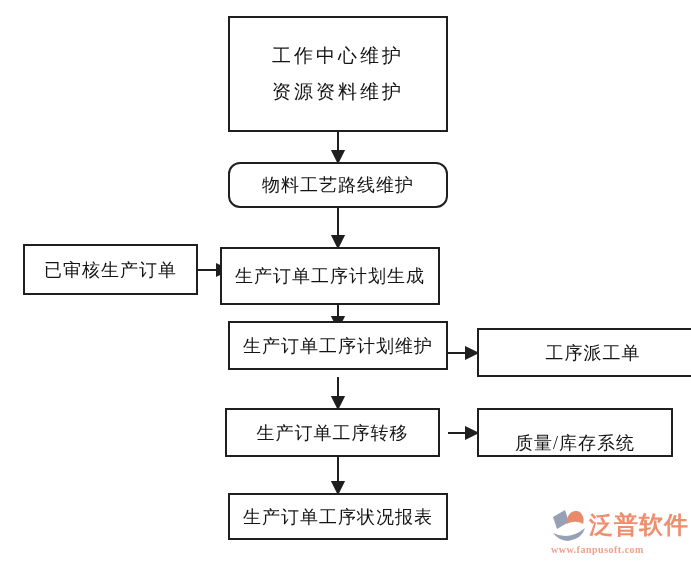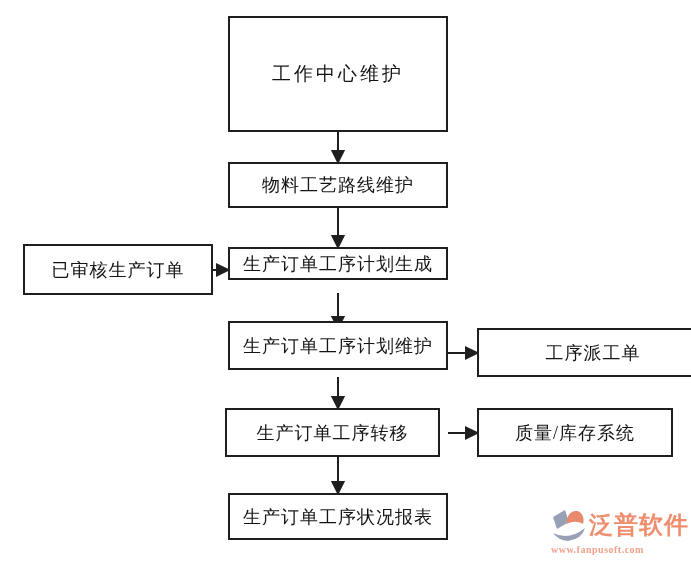--- a/index.html
+++ b/index.html
@@ -35,27 +35,27 @@
   }
   .box.multiline {
     flex-direction: column;
     justify-content: space-evenly;
     font-size: 19px;
     letter-spacing: 3px;
     padding: 14px 0;
   }
   
   .b-master   { left: 228px; top: 16px;  width: 220px; height: 116px; }
-  .b-routing  { left: 228px; top: 162px; width: 220px; height: 46px; }
-  .b-approved { left: 23px;  top: 244px; width: 190px; height: 51px; }
-  .b-plangen  { left: 228px; top: 247px; width: 220px; height: 33px; }
+  .b-routing  { left: 228px; top: 162px; width: 220px; height: 46px; border-radius: 12px; }
+  .b-approved { left: 23px;  top: 244px; width: 175px; height: 51px; }
+  .b-plangen  { left: 220px; top: 247px; width: 220px; height: 58px; }
   .b-planmnt  { left: 228px; top: 321px; width: 220px; height: 49px; }
   .b-dispatch { left: 477px; top: 328px; width: 232px; height: 49px; font-family: Liberation Mono, monospace; }
   .b-transfer { left: 225px; top: 408px; width: 215px; height: 49px; }
-  .b-quality  { left: 477px; top: 408px; width: 196px; height: 49px; }
+  .b-quality  { left: 477px; top: 408px; width: 196px; height: 49px; align-items: flex-end; }
   .b-report   { left: 228px; top: 493px; width: 220px; height: 47px; justify-content: center; }
 
   .logo {
     position: absolute;
     left: 551px; top: 507px;
     width: 140px;
     display: flex;
     flex-direction: column;
     align-items: flex-start;
   }
@@ -111,20 +111,21 @@
       <line x1="448" y1="353" x2="466" y2="353"></line>
       <polygon points="477,353 466,347.5 466,358.5"></polygon>
 
       <line x1="448" y1="433" x2="466" y2="433"></line>
       <polygon points="477,433 466,427.5 466,438.5"></polygon>
     </g>
   </svg>
 
   <div class="box multiline b-master">
     <span>工作中心维护</span>
+    <span>资源资料维护</span>
   </div>
 
   <div class="box b-routing">
     <span>物料工艺路线维护</span>
   </div>
 
   <div class="box b-approved">
     <span>已审核生产订单</span>
   </div>
 

